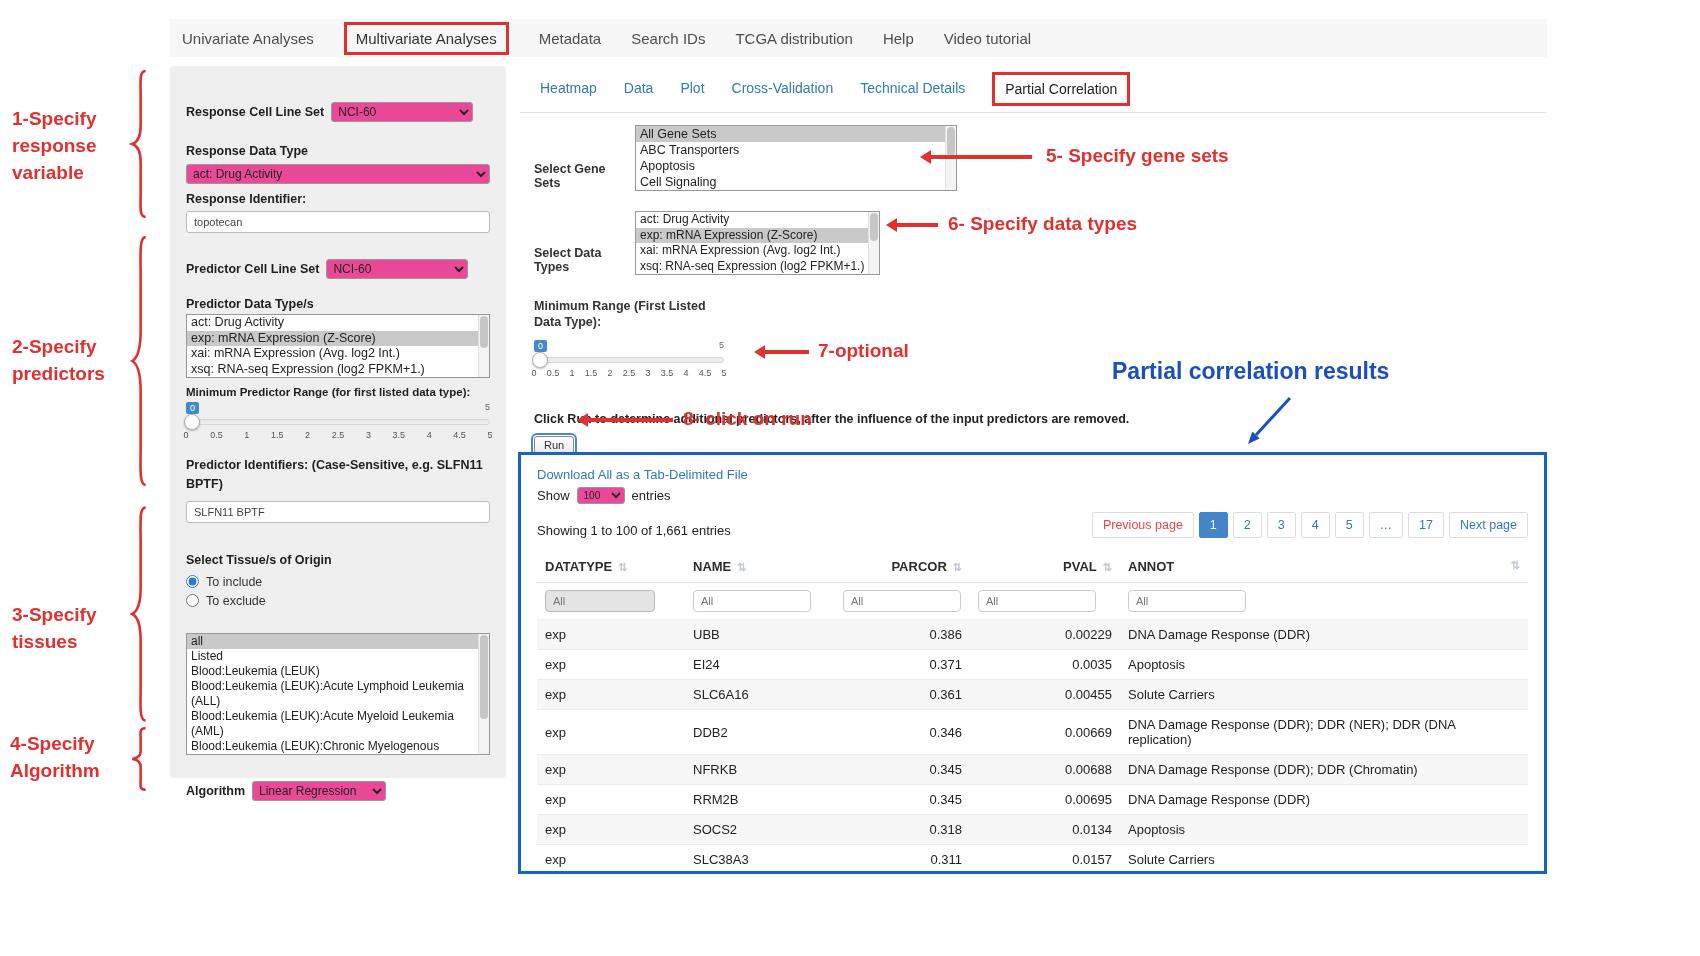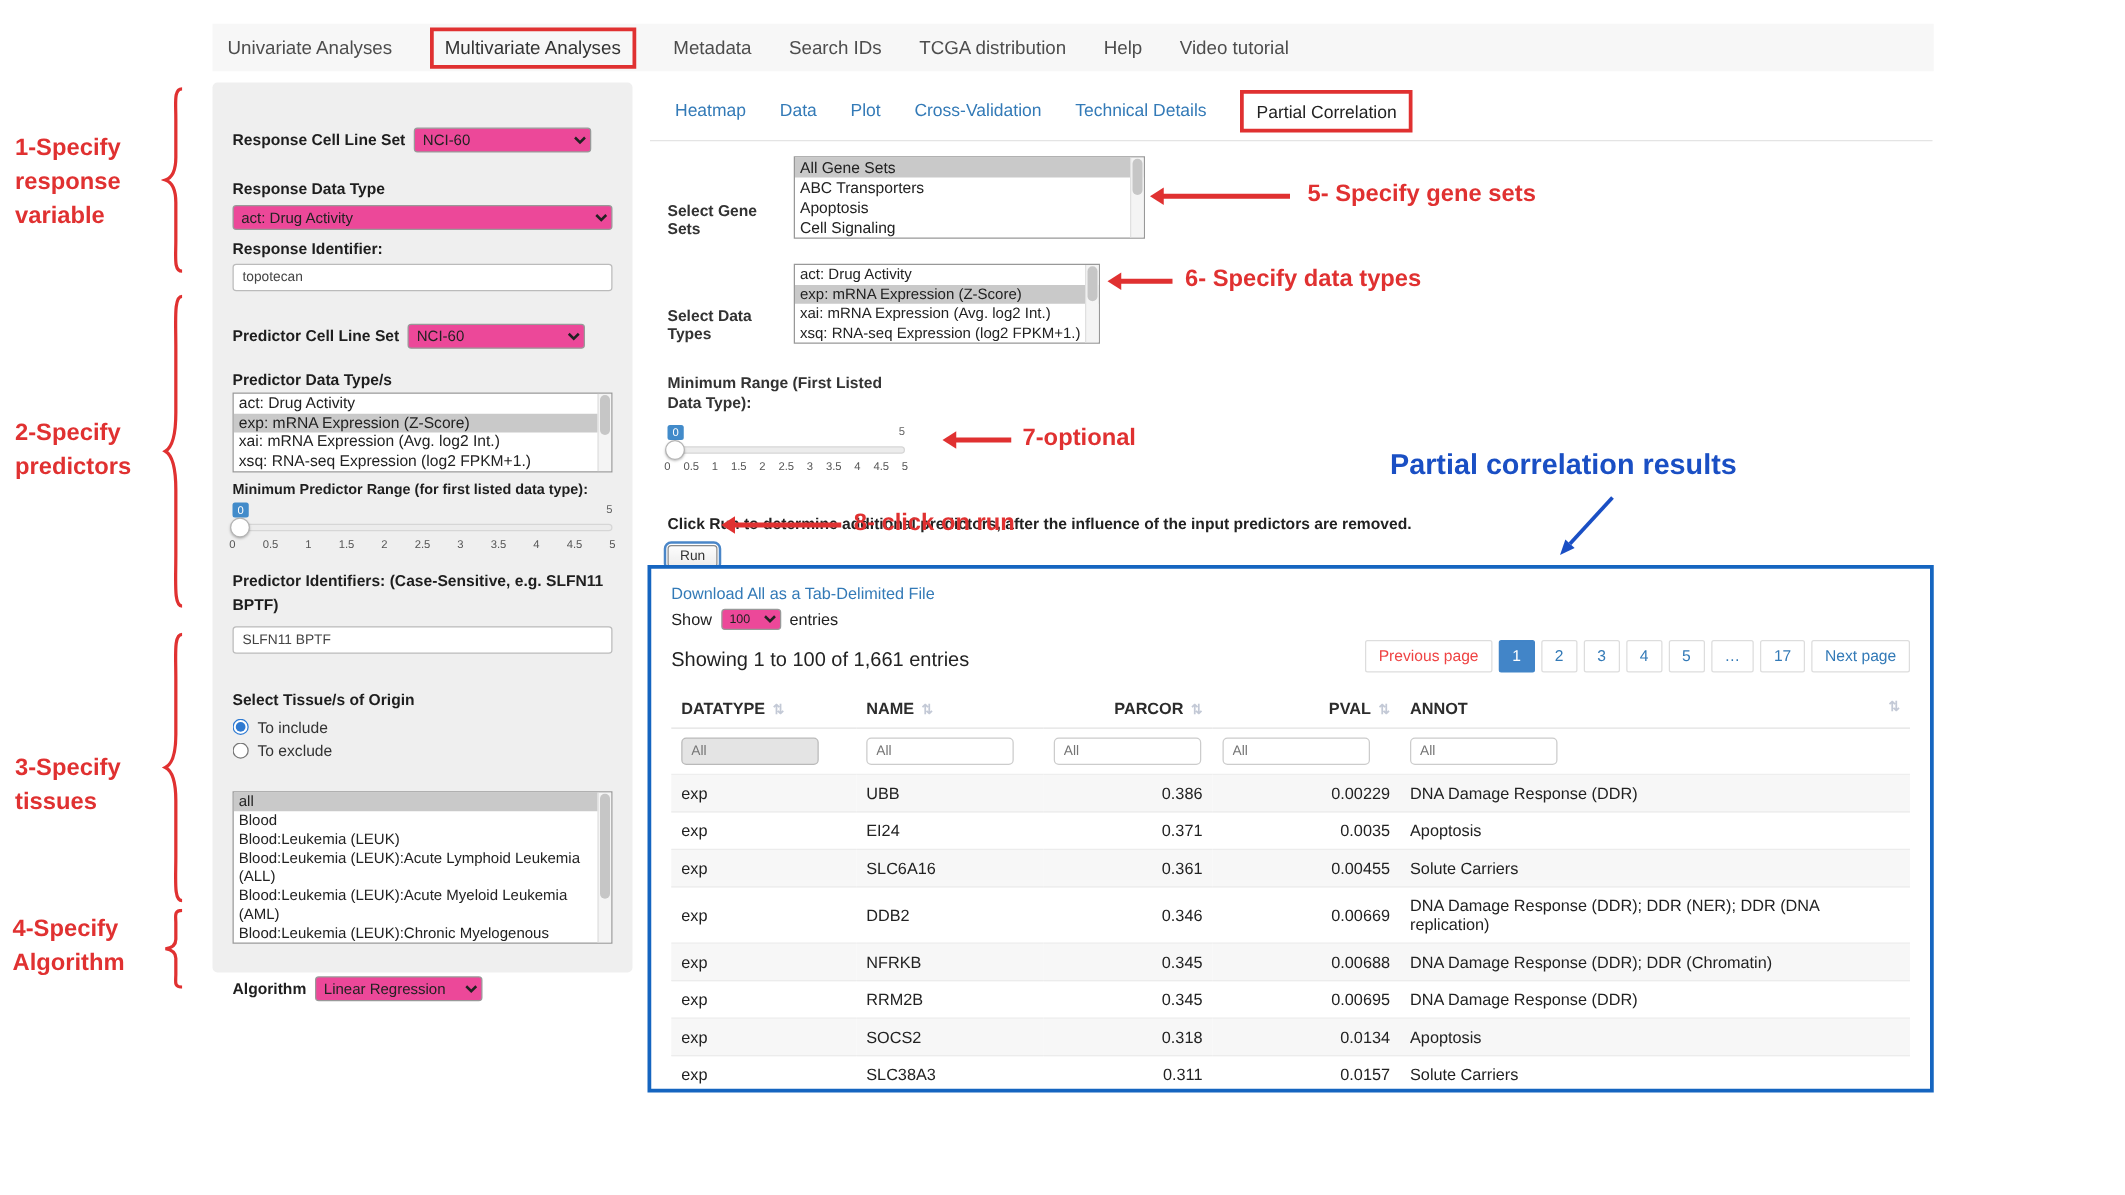--- a/index.html
+++ b/index.html
@@ -93,21 +93,21 @@
     border:1px solid #8a8a8a; border-radius:3px; background:linear-gradient(#fdfdfd,#ececec);
     outline:2px solid #4a86c8; outline-offset:1px; cursor:pointer; color:#333; }
 
   
   .results { position:absolute; left:518px; top:452px; width:1029px; height:422px;
     border:3px solid var(--results_box_blue); background:#fff; padding:12px 16px; }
   .dl-link { color:var(--link_blue); font-size:13px; cursor:pointer; width:max-content; }
   .show-row { display:flex; align-items:center; gap:7px; font-size:13px; margin-top:5px; color:#222; }
   .show-row select { font-size:10px; width:48px; }
   .info-row { display:flex; justify-content:space-between; align-items:flex-end; margin-top:8px; }
-  .showing { font-size:16px; color:#222; }
+  .showing { font-size:13px; color:#222; }
   .pagination { display:flex; gap:5px; font-size:12.5px; align-items:center; }
   .page-btn { border:1px solid #ddd; background:#fff; color:var(--link_blue);
     padding:5px 10px; border-radius:2px; cursor:pointer; white-space:nowrap; }
   .page-btn.prev { color:#ef4444; }
   .page-btn.active { background:var(--active_page_bg); color:#fff; border-color:var(--active_page_bg); }
   table.data { width:100%; border-collapse:collapse; margin-top:12px; font-size:13px; }
   table.data th { text-align:left; font-weight:bold; color:#2c2c2c; padding:9px 8px 8px; border-bottom:1px solid #e2e2e2; }
   table.data th.num { text-align:right; }
   .sort-ic { color:#c3c9d6; font-size:11px; margin-left:6px; cursor:pointer; }
   .sort-right { float:right; }
@@ -196,21 +196,21 @@
     <input type="radio" name="tissue-mode" checked="" style="">
     <span>To include</span>
   </label>
   <label class="inline-row" style="margin-bottom:25px; font-size:12.5px; accent-color:#2f7ad1;">
     <input type="radio" name="tissue-mode" style="">
     <span>To exclude</span>
   </label>
 
   <div class="listbox" style="height:122px; margin-bottom:26px; font-size:12px;">
     <div class="opt wrap selected">all</div>
-    <div class="opt wrap">Blood</div>
+    <div class="opt wrap">Listed</div>
     <div class="opt wrap">Blood:Leukemia (LEUK)</div>
     <div class="opt wrap">Blood:Leukemia (LEUK):Acute Lymphoid Leukemia (ALL)</div>
     <div class="opt wrap">Blood:Leukemia (LEUK):Acute Myeloid Leukemia (AML)</div>
     <div class="opt wrap">Blood:Leukemia (LEUK):Chronic Myelogenous Leukemia (CML)</div>
     <div class="vscroll">
         <div class="thumb" style="height:70%;"></div>
       </div>
   </div>
 
   <div class="inline-row">
@@ -227,21 +227,21 @@
     <span class="tab">Heatmap</span>
     <span class="tab">Data</span>
     <span class="tab">Plot</span>
     <span class="tab">Cross-Validation</span>
     <span class="tab">Technical Details</span>
     <span class="tab active-boxed">Partial Correlation</span>
   </div>
 
   <div class="sel-row" style="margin-top:12px;">
     <span class="sel-label">Select Gene Sets</span>
-    <div class="listbox" style="width:281px; height:66px; font-size:12.5px;">
+    <div class="listbox" style="width:322px; height:66px; font-size:12.5px;">
       <div class="opt selected" style="line-height:16px;">All Gene Sets</div>
       <div class="opt" style="line-height:16px;">ABC Transporters</div>
       <div class="opt" style="line-height:16px;">Apoptosis</div>
       <div class="opt" style="line-height:16px;">Cell Signaling</div>
       <div class="vscroll">
           <div class="thumb" style="height:45%;"></div>
         </div>
     </div>
   </div>
 

